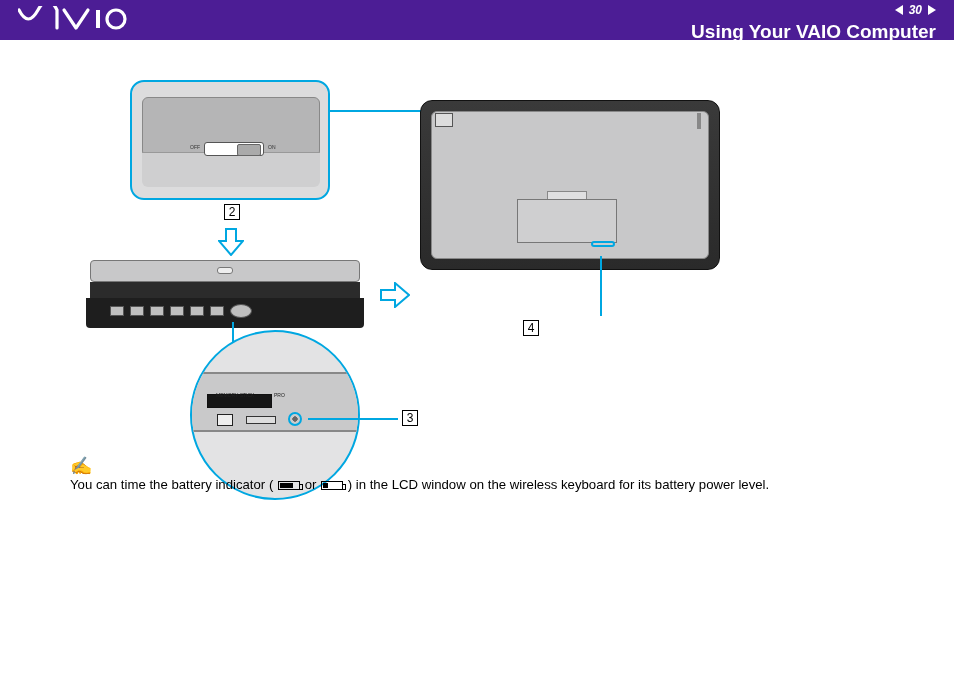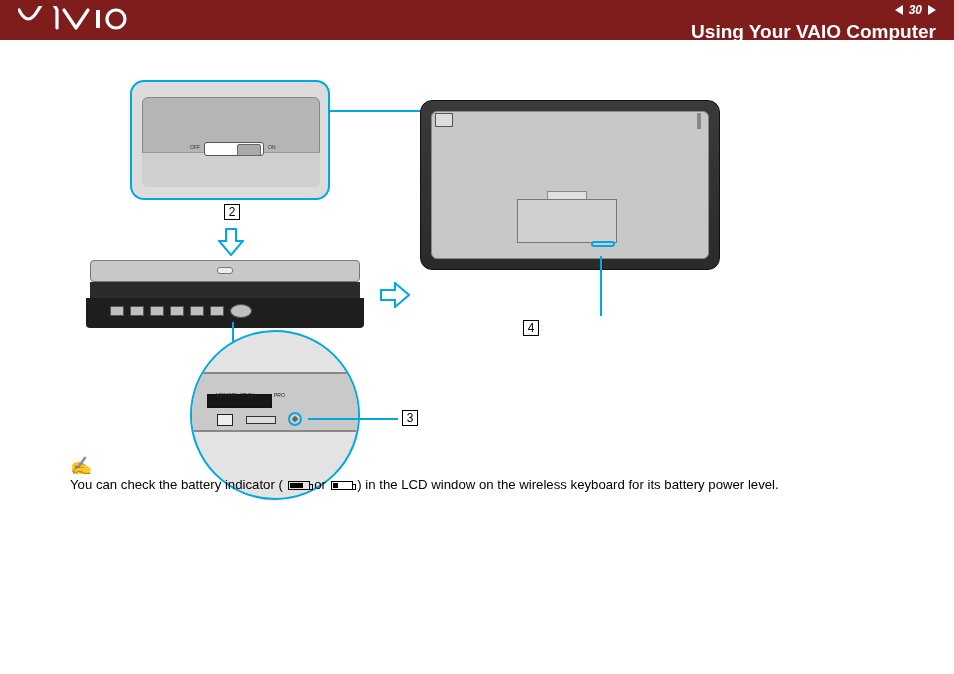--- a/index.html
+++ b/index.html
@@ -6,21 +6,21 @@
   body {
     width: 954px;
     height: 674px;
     font-family: Arial, Helvetica, sans-serif;
     background: #fff;
     color: #000;
     position: relative;
     overflow: hidden;
   }
   .topbar {
-    background: #7f1d1d;
+    background: #4c1d95;
     color: #fff;
     width: 100%;
     height: 40px;
     position: relative;
   }
   .vaio-logo {
     position: absolute;
     left: 18px;
     top: 6px;
     font-family: Arial, sans-serif;
@@ -439,19 +439,19 @@
 
   <div class="leader v" style="left:530px; top:196px; height:60px;"></div>
   <div class="numref" style="left:453px; top:260px;">4</div>
 
 </div>
 
 <div class="note-icon">✍</div>
 
 <div class="bodytext">
   <div class="para">
-    <span>You can check the battery indicator (</span>
+    <span>You can time the battery indicator (</span>
     <span class="batt-icon full"><span class="fill"></span></span>
     <span> or </span>
     <span class="batt-icon low"><span class="fill"></span></span>
     <span>) in the LCD window on the wireless keyboard for its battery power level.</span>
   </div>
 </div>
 
 </body></html>

